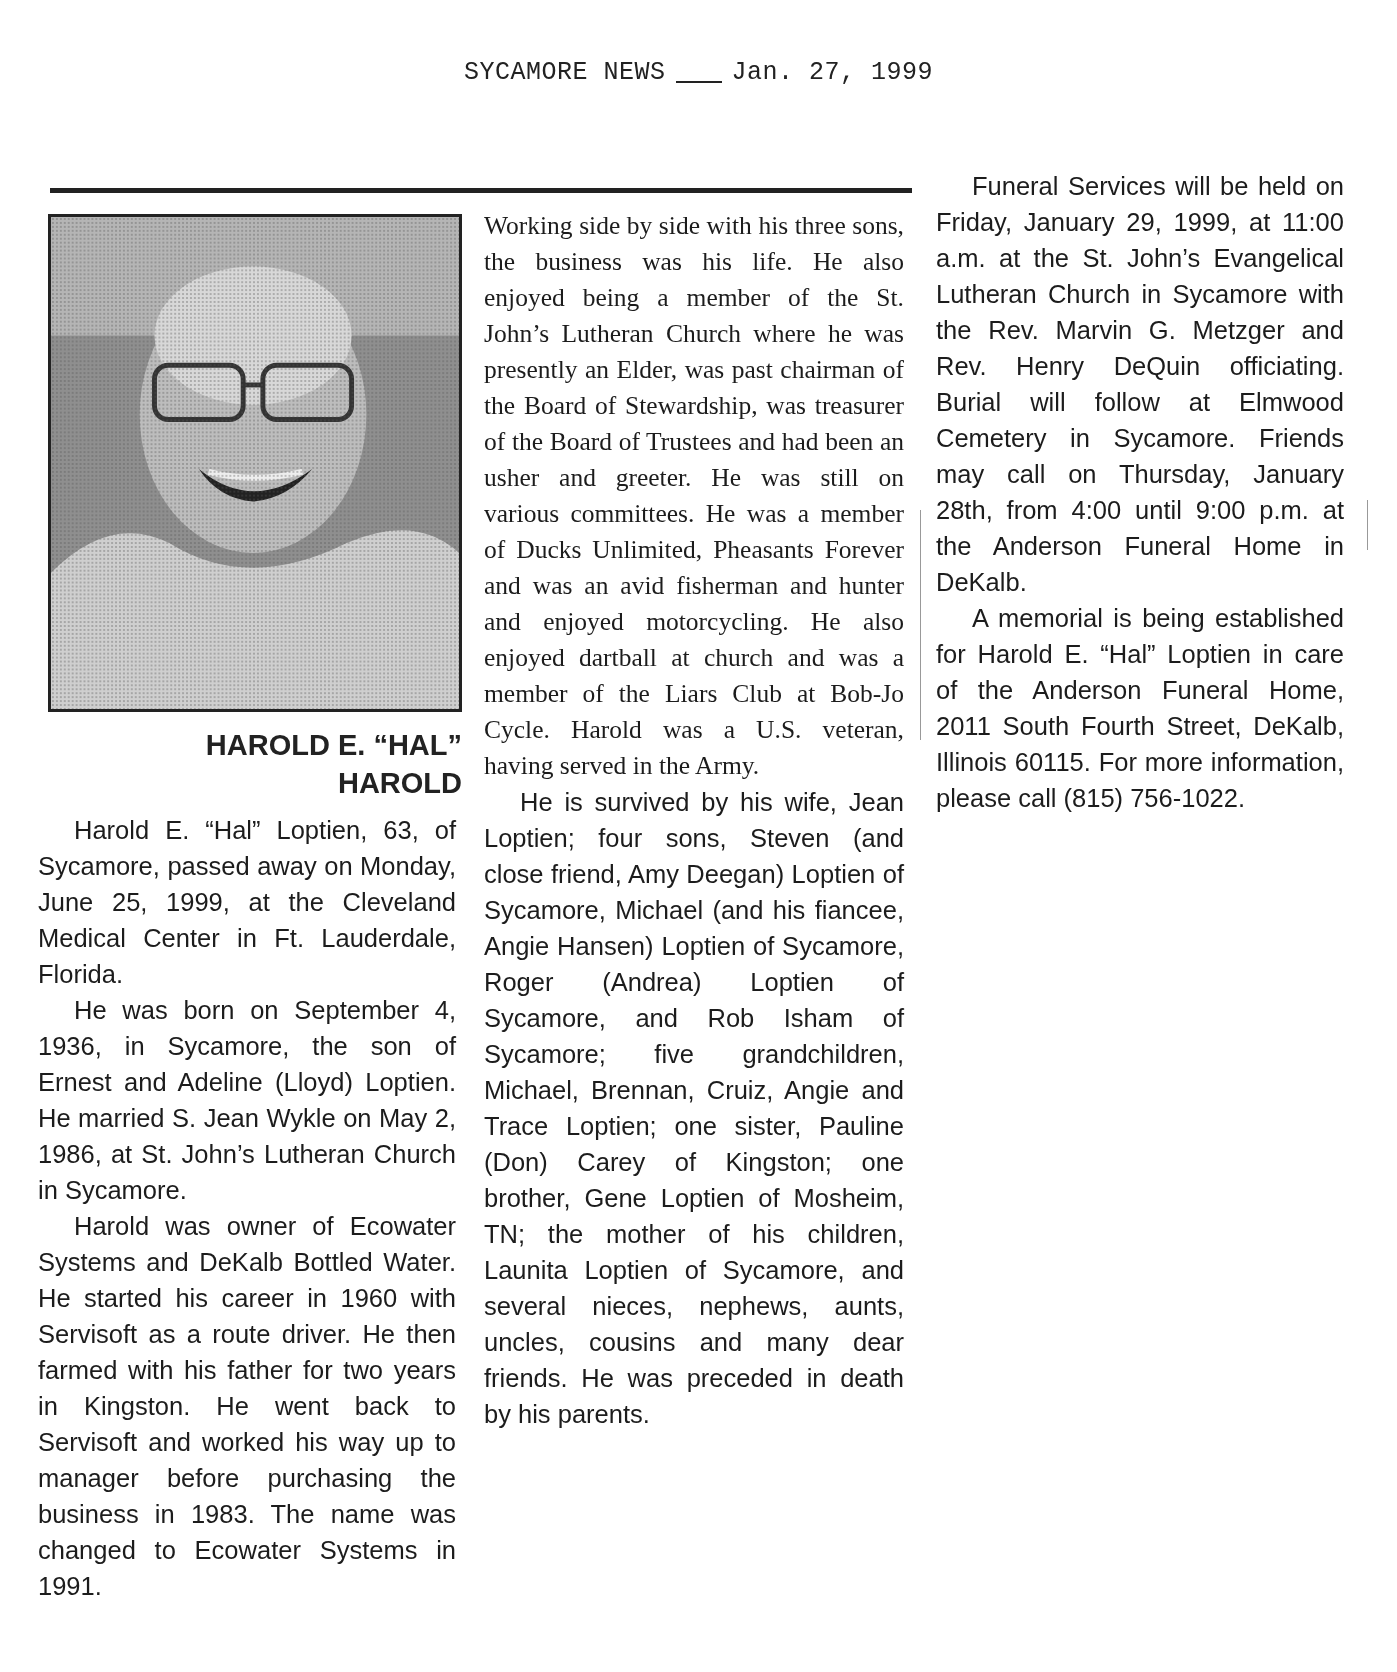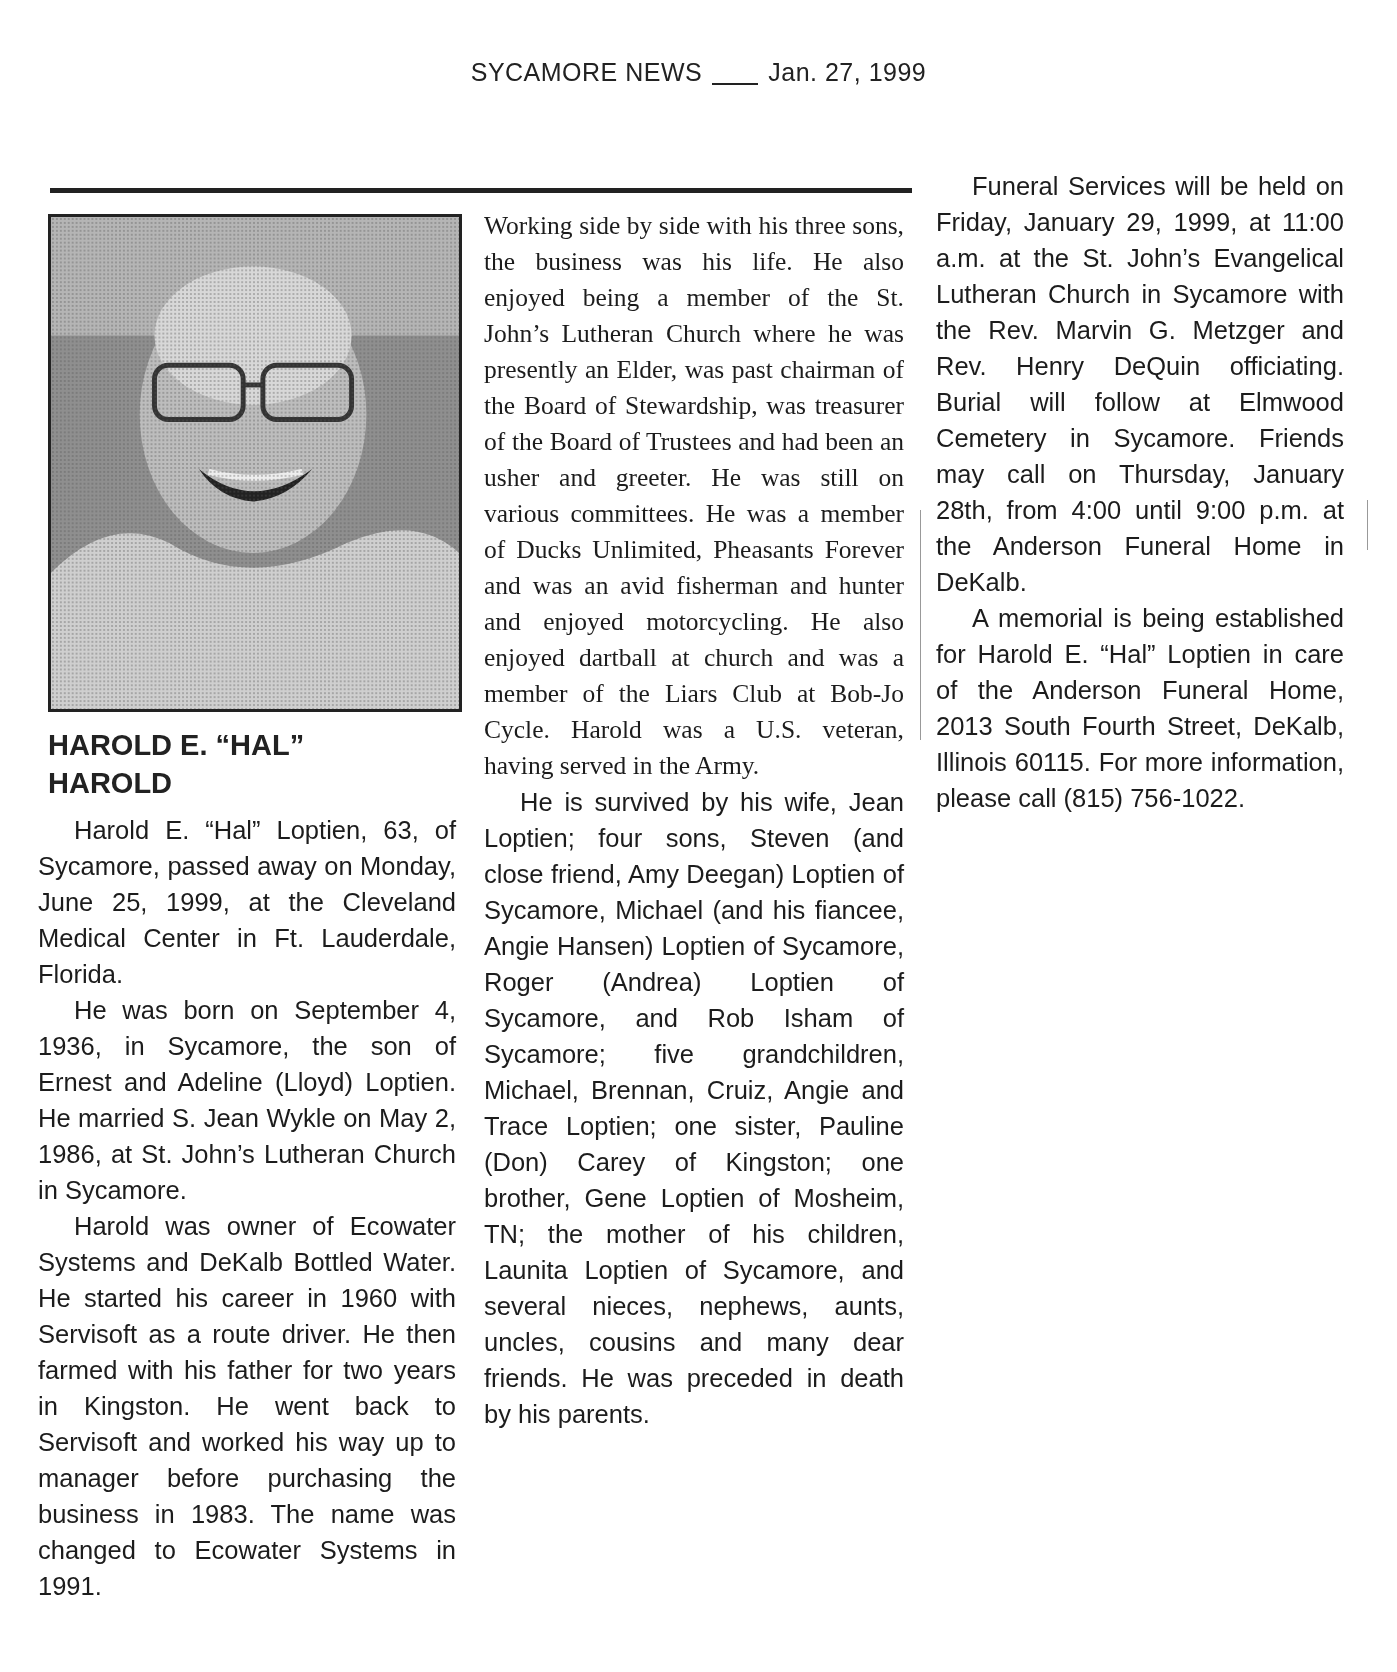--- a/index.html
+++ b/index.html
@@ -1,36 +1,36 @@
 <!DOCTYPE html>
 <html><head>
 <meta charset="utf-8">
 <style>
   html, body { margin:0; padding:0; background:#fff; }
   body { width:1397px; height:1672px; position:relative; overflow:hidden; color:#1a1a1a; }
   .header {
     position:absolute; left:0; top:58px; width:1397px; text-align:center;
-    font-family:Liberation Sans, sans-serif; font-size:25px; letter-spacing:0.5px; color:#222;
+    font-family:Liberation Mono, monospace; font-size:25px; letter-spacing:0.5px; color:#222;
   }
   .header .sep { display:inline-block; width:46px; border-bottom:2px solid #222; margin:0 10px; vertical-align:-4px; }
   .rule { position:absolute; left:50px; top:188px; width:862px; height:5px; background:#222; }
   .photo {
     position:absolute; left:48px; top:214px; width:414px; height:498px;
     border:3px solid #222; box-sizing:border-box; overflow:hidden;
     background: radial-gradient(ellipse at 50% 40%, #cfcfcf 0%, #9a9a9a 45%, #6a6a6a 80%, #444 100%);
   }
   .photo svg { width:100%; height:100%; display:block; }
   .col { position:absolute; font-family:"Liberation Sans", sans-serif; font-size:25.5px; line-height:36px; text-align:justify; color:#1c1c1c; }
   .col p { margin:0; text-indent:36px; }
   .col p.noindent { text-indent:0;font-family:Liberation Serif, serif; }
   .col1 { left:38px; top:812px; width:418px; }
   .col2 { left:484px; top:208px; width:420px; }
   .col3 { left:936px; top:168px; width:408px; }
   .name {
-    position:absolute; left:48px; top:726px; width:414px; text-align:left;
+    position:absolute; left:48px; top:726px; width:414px; text-align:right;
     font-family:"Liberation Sans", sans-serif; font-weight:bold; font-size:29px; line-height:38px; color:#222;
   }
   .vline { position:absolute; width:1px; background:#999; }
 </style>
 </head>
 <body>
 
 <div class="header">
   <span>SYCAMORE NEWS</span><span class="sep"></span><span>Jan. 27, 1999</span>
 </div>
@@ -69,17 +69,17 @@
   <p>Harold was owner of Ecowater Systems and DeKalb Bottled Water. He started his career in 1960 with Servisoft as a route driver. He then farmed with his father for two years in Kingston. He went back to Servisoft and worked his way up to manager before purchasing the business in 1983. The name was changed to Ecowater Systems in 1991.</p>
 </div>
 
 <div class="col col2">
   <p class="noindent">Working side by side with his three sons, the business was his life. He also enjoyed being a member of the St. John’s Lutheran Church where he was presently an Elder, was past chairman of the Board of Stewardship, was treasurer of the Board of Trustees and had been an usher and greeter. He was still on various committees. He was a member of Ducks Unlimited, Pheasants Forever and was an avid fisherman and hunter and enjoyed motorcycling. He also enjoyed dartball at church and was a member of the Liars Club at Bob-Jo Cycle. Harold was a U.S. veteran, having served in the Army.</p>
   <p>He is survived by his wife, Jean Loptien; four sons, Steven (and close friend, Amy Deegan) Loptien of Sycamore, Michael (and his fiancee, Angie Hansen) Loptien of Sycamore, Roger (Andrea) Loptien of Sycamore, and Rob Isham of Sycamore; five grandchildren, Michael, Brennan, Cruiz, Angie and Trace Loptien; one sister, Pauline (Don) Carey of Kingston; one brother, Gene Loptien of Mosheim, TN; the mother of his children, Launita Loptien of Sycamore, and several nieces, nephews, aunts, uncles, cousins and many dear friends. He was preceded in death by his parents.</p>
 </div>
 
 <div class="col col3">
   <p>Funeral Services will be held on Friday, January 29, 1999, at 11:00 a.m. at the St. John’s Evangelical Lutheran Church in Sycamore with the Rev. Marvin G. Metzger and Rev. Henry DeQuin officiating. Burial will follow at Elmwood Cemetery in Sycamore. Friends may call on Thursday, January 28th, from 4:00 until 9:00 p.m. at the Anderson Funeral Home in DeKalb.</p>
-  <p>A memorial is being established for Harold E. “Hal” Loptien in care of the Anderson Funeral Home, 2013 South Fourth Street, DeKalb, Illinois 60115. For more information, please call (815) 756-1022.</p>
+  <p>A memorial is being established for Harold E. “Hal” Loptien in care of the Anderson Funeral Home, 2011 South Fourth Street, DeKalb, Illinois 60115. For more information, please call (815) 756-1022.</p>
 </div>
 
 <div class="vline" style="left:920px; top:510px; height:230px;"></div>
 <div class="vline" style="left:1367px; top:500px; height:50px;"></div>
 
 </body></html>

